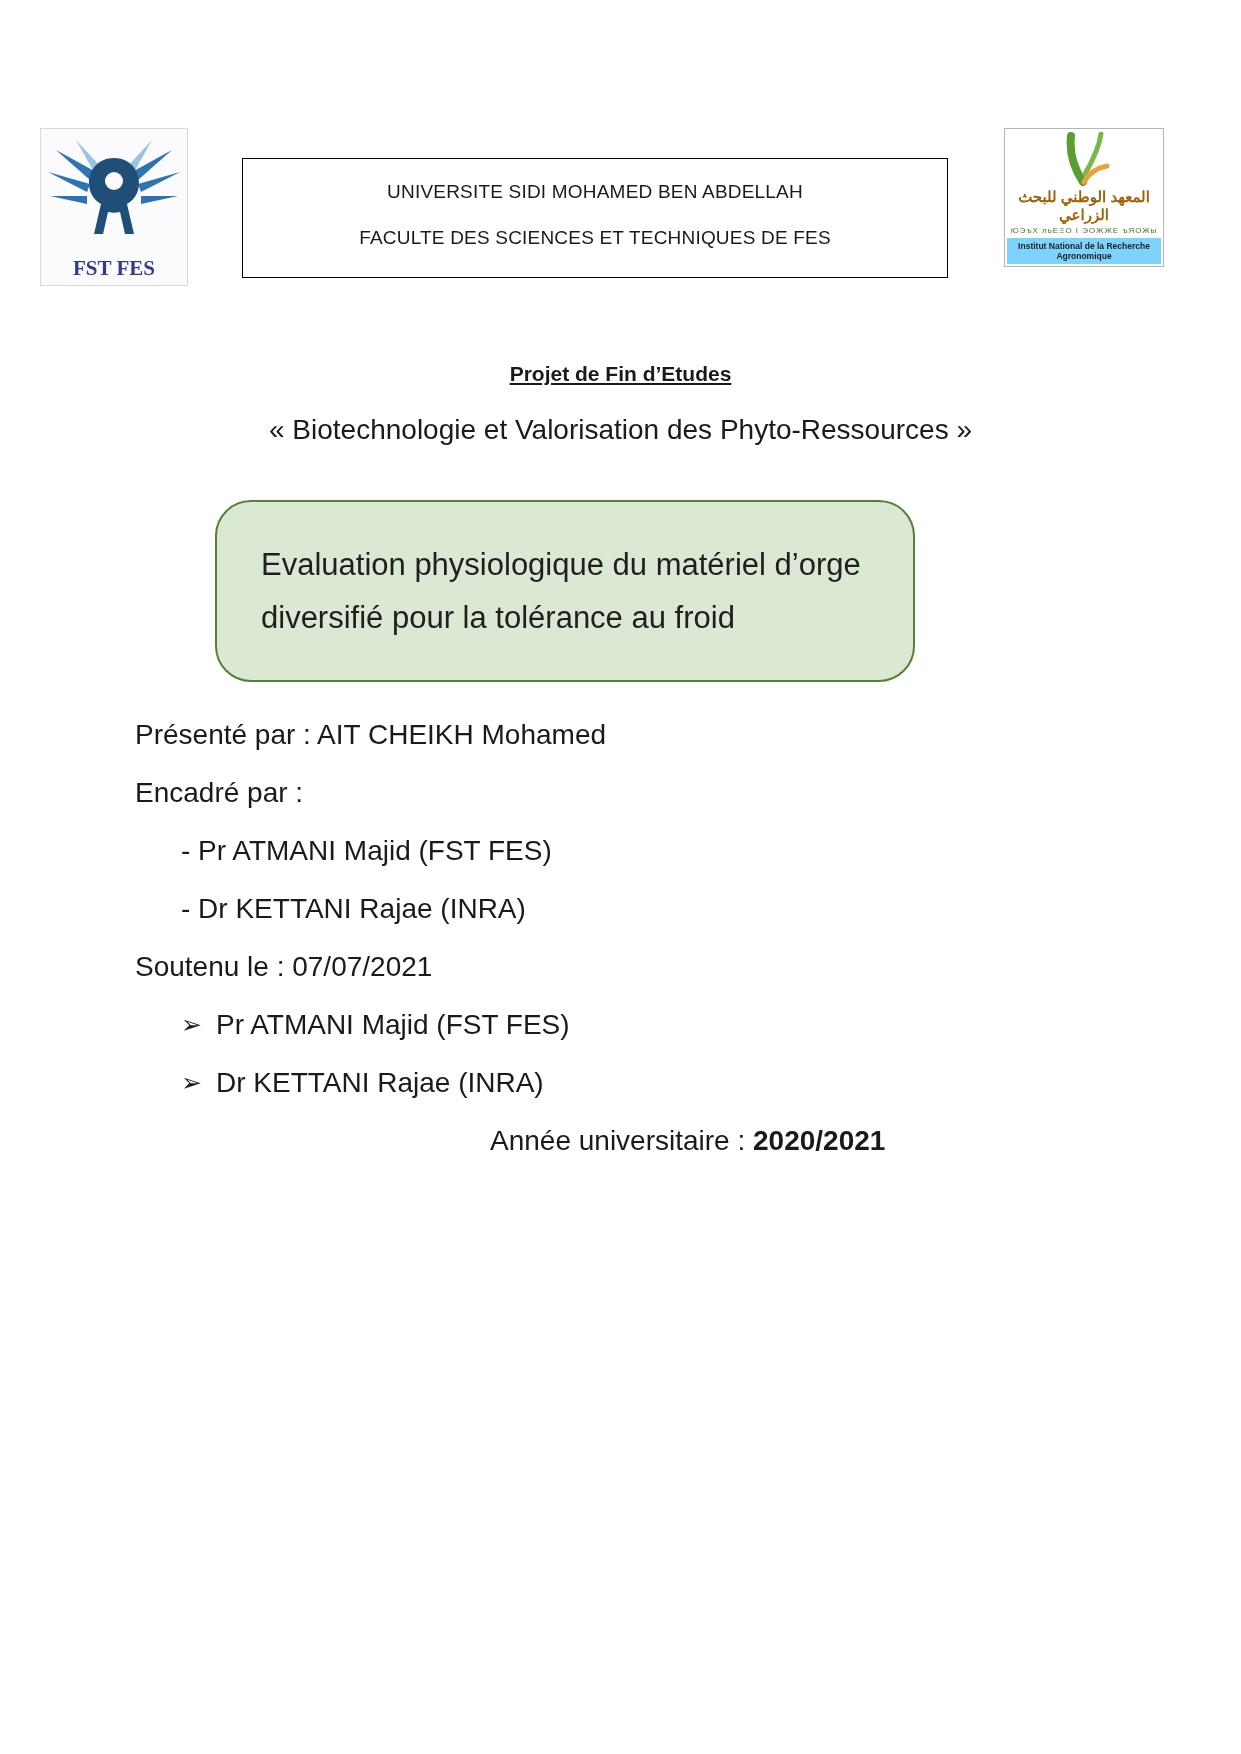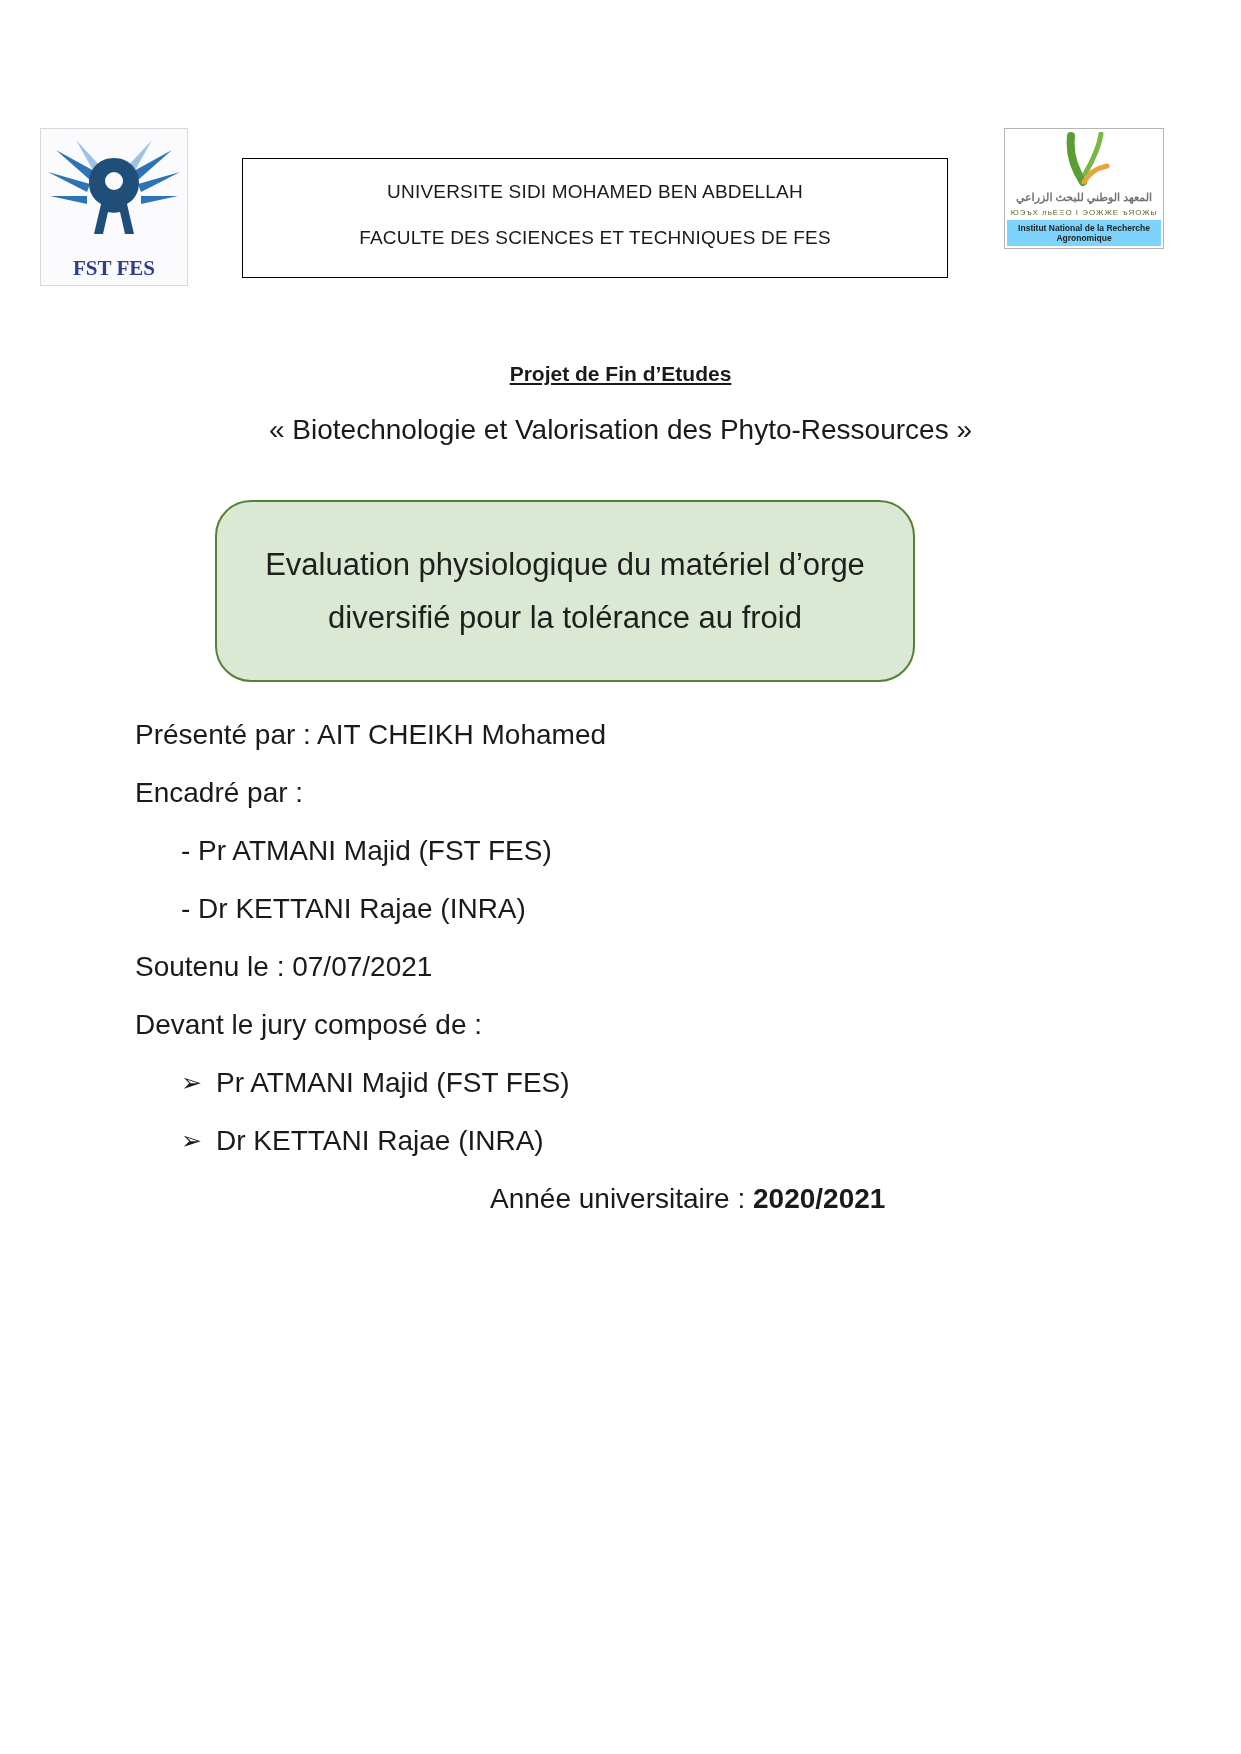--- a/index.html
+++ b/index.html
@@ -21,38 +21,38 @@
   }
   .univ-box p { font-size:19px; letter-spacing:.2px; }
   .univ-box p + p { margin-top:24px; }
 
   .inra-logo {
     margin-left:56px; width:160px; flex:0 0 auto;
     border:1px solid #b5b5b5; background:#fff;
     text-align:center; padding:3px 2px 2px;
   }
   .inra-graphic { display:block; margin:0 auto; }
-  .inra-arabic { font-size:11px; font-weight:bold; color:#737373; direction:rtl; line-height:18px; }
+  .inra-arabic { font-size:15px; font-weight:bold; color:#a16207; direction:rtl; line-height:18px; }
   .inra-glyphs { font-size:8px; color:#5a6a2f; letter-spacing:1px; margin-top:2px; white-space:nowrap; overflow:hidden; }
   .inra-french {
     margin-top:3px; background:#7dd3fc; color:#222;
     font-size:8.5px; font-weight:bold; padding:3px 1px; line-height:10px;
   }
 
   
   .titles { text-align:center; margin-top:72px; }
   .title-project { font-size:21px; font-weight:bold; text-decoration:underline; }
   .title-degree { font-size:28px; margin-top:28px; }
   .title-specialty { font-size:28px; margin-top:28px; }
 
   
   .thesis-box {
     width:700px; margin:54px 0 0 215px;
     background:#dbe8d4; border:2px solid #548235;
-    border-radius:36px; padding:36px 44px; text-align:center;
+    border-radius:36px; padding:36px 44px; 
   }
   .thesis-title { font-size:31px; line-height:53px; color:#1f1f1f; }
 
   
   .details { margin:36px 0 8px 135px; font-size:28px; }
   .detail-line { margin-bottom:24px; line-height:34px; }
   .indent { margin-left:46px; }
   .jury-item .arrow { margin-right:14px; font-size:25px; position:relative; top:-1px; }
   .academic-year { margin-left:355px; margin-top:4px; }
   .academic-year .year-value { font-weight:bold; }
@@ -112,21 +112,20 @@
   </div>
 
   <div class="details">
     <div class="detail-line">Présenté par : AIT CHEIKH Mohamed</div>
     <div class="detail-line">Encadré par :</div>
 
     <div class="detail-line indent">- Pr ATMANI Majid (FST FES)</div>
     <div class="detail-line indent">- Dr KETTANI Rajae (INRA)</div>
 
     <div class="detail-line">Soutenu le : 07/07/2021</div>
-    <div class="detail-line">Devant le jury composé de :</div>
 
     <div class="detail-line indent jury-item">
       <span class="arrow">➢</span><span>Pr ATMANI Majid (FST FES)</span>
     </div>
     <div class="detail-line indent jury-item">
       <span class="arrow">➢</span><span>Dr KETTANI Rajae (INRA)</span>
     </div>
 
     <div class="detail-line academic-year">
       <span>Année universitaire : </span><span class="year-value">2020/2021</span>

